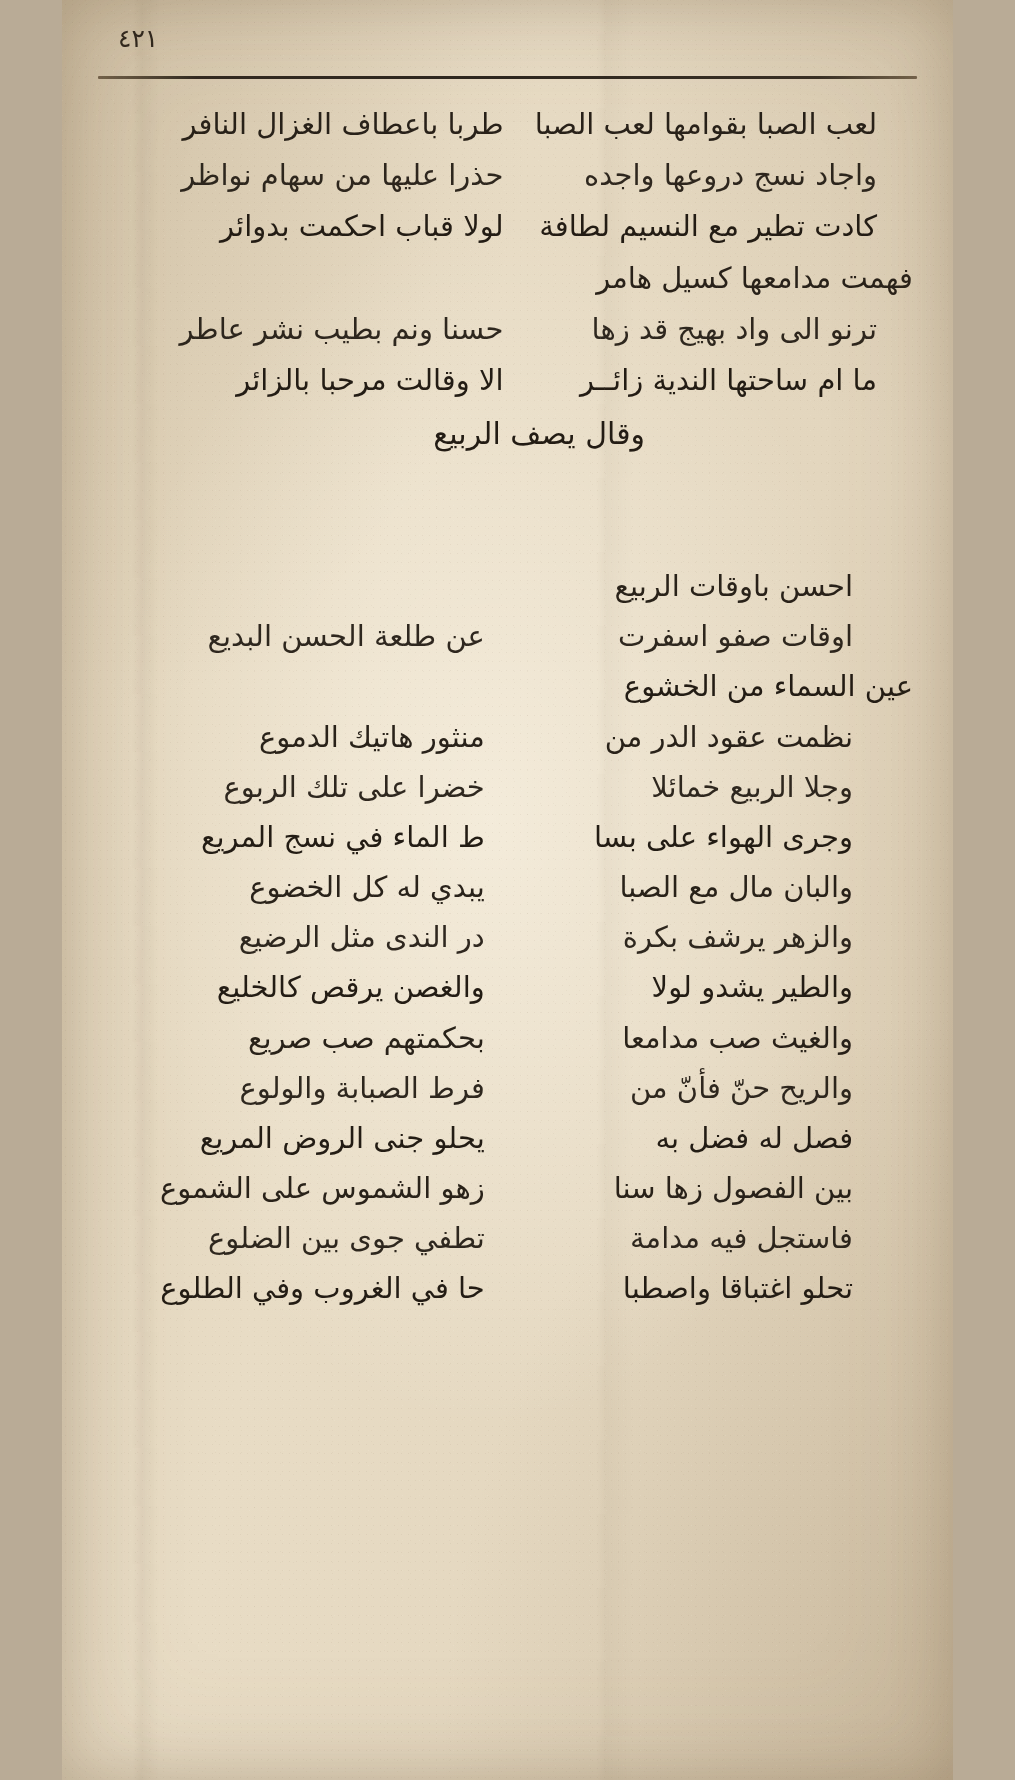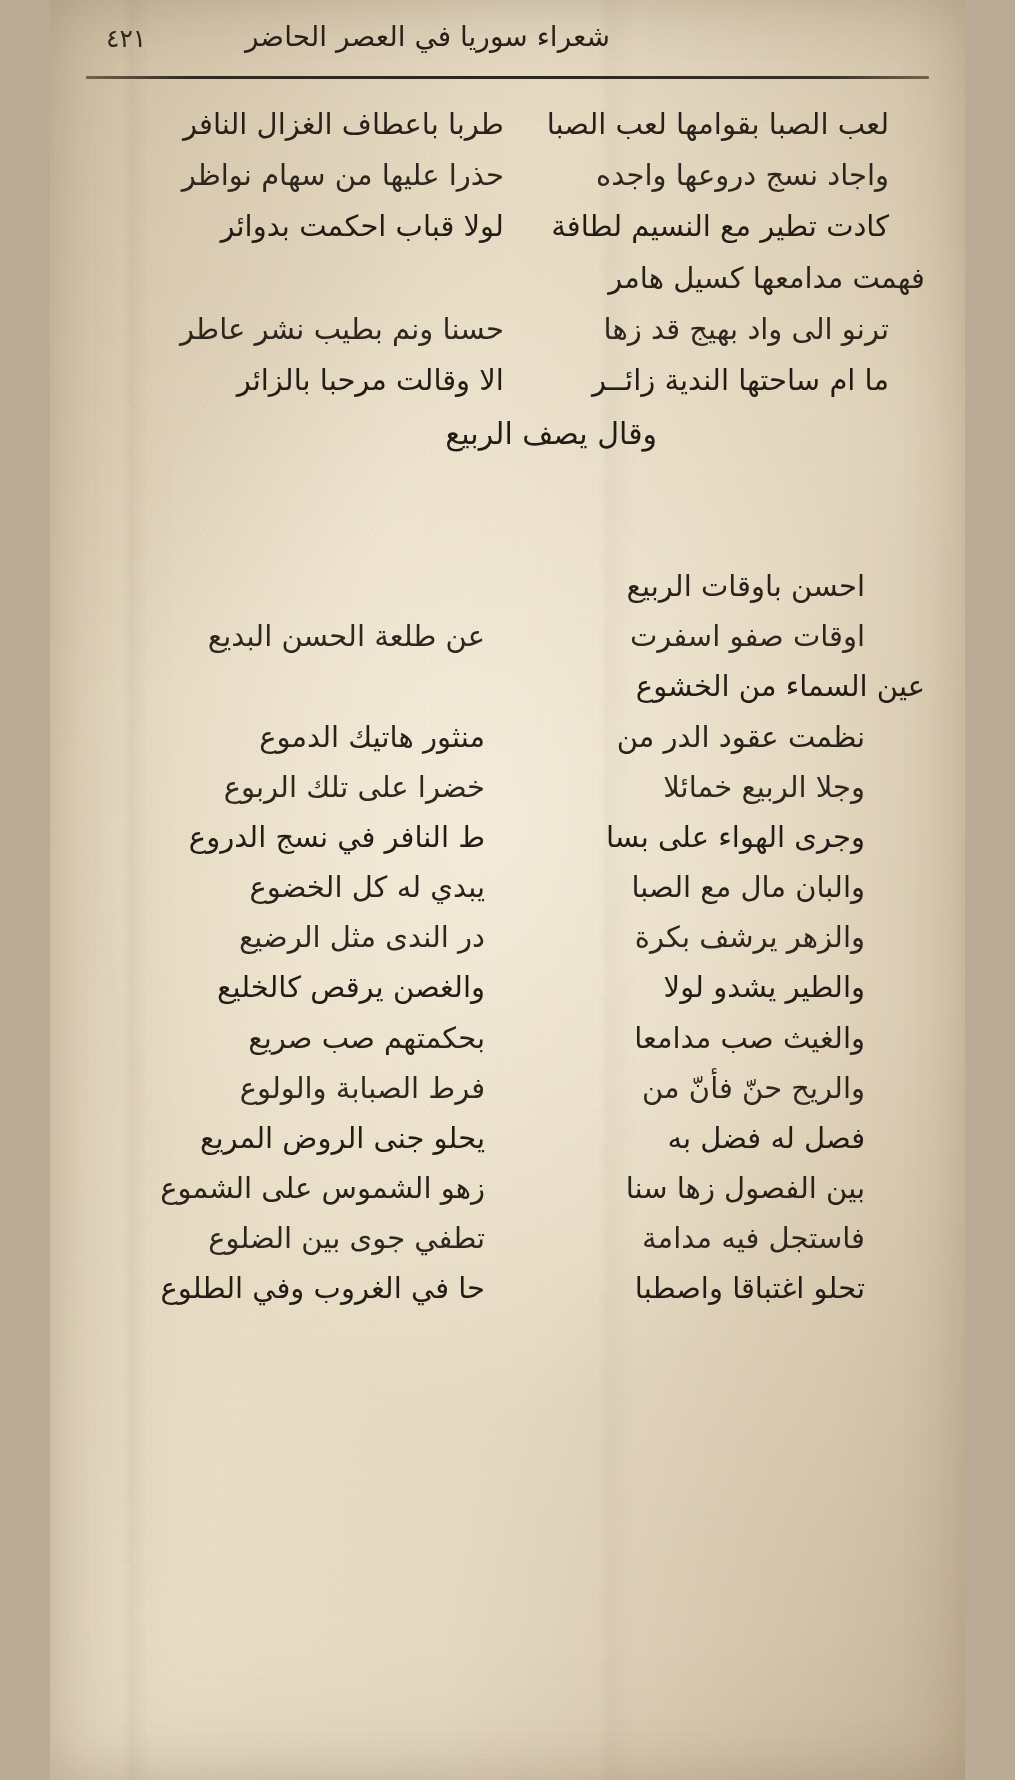--- a/index.html
+++ b/index.html
@@ -16,21 +16,20 @@
     overflow: hidden;
     background-color: #e4d7bf;
     background-image:
       radial-gradient(ellipse 70% 55% at 48% 46%, rgba(255,250,238,0.55) 0%, rgba(255,250,238,0.0) 62%),
       radial-gradient(ellipse 120% 90% at 0% 0%, rgba(150,128,96,0.22) 0%, rgba(150,128,96,0) 45%),
       radial-gradient(ellipse 120% 90% at 100% 100%, rgba(150,128,96,0.26) 0%, rgba(150,128,96,0) 48%),
       radial-gradient(ellipse 100% 60% at 100% 0%, rgba(160,138,104,0.20) 0%, rgba(160,138,104,0) 42%),
       linear-gradient(100deg, #e0d2b8 0%, #e8dcc5 35%, #e3d6be 70%, #d9cab0 100%);
     font-family: "DejaVu Sans", "Liberation Sans", sans-serif;
     color: #241d16;
-    padding-left: 24px;
   }
 
   
   .grain {
     position: absolute;
     inset: 0;
     pointer-events: none;
     opacity: .5;
     background-image:
       radial-gradient(rgba(120,100,74,0.17) 0.6px, transparent 0.7px),
@@ -132,21 +131,20 @@
 </head>
 <body>
 
 <div class="page">
 
   <div class="grain"></div>
   <div class="bleed"></div>
 
   <div class="header">
     <div class="page-number">٤٢١</div>
-    <div class="running-title">شعراء سوريا في العصر الحاضر</div>
   </div>
   <div class="rule"></div>
 
   <div class="poem poem-1">
     <div class="verse v1">
       <span class="hemi-a ink">لعب الصبا بقوامها لعب الصبا</span>
       <span class="hemi-b ink">طربا باعطاف الغزال النافر</span>
     </div>
     <div class="verse v2">
       <span class="hemi-a ink">واجاد نسج دروعها واجده</span>
@@ -185,21 +183,21 @@
     <div class="verse v1">
       <span class="hemi-a ink">نظمت عقود الدر من</span>
       <span class="hemi-b ink">منثور هاتيك الدموع</span>
     </div>
     <div class="verse v2">
       <span class="hemi-a ink">وجلا الربيع خمائلا</span>
       <span class="hemi-b ink">خضرا على تلك الربوع</span>
     </div>
     <div class="verse v3">
       <span class="hemi-a ink">وجرى الهواء على بسا</span>
-      <span class="hemi-b ink">ط النافر في نسج الدروع</span>
+      <span class="hemi-b ink">ط الماء في نسج المريع</span>
     </div>
     <div class="verse v1">
       <span class="hemi-a ink">والبان مال مع الصبا</span>
       <span class="hemi-b ink">يبدي له كل الخضوع</span>
     </div>
     <div class="verse v2">
       <span class="hemi-a ink">والزهر يرشف بكرة</span>
       <span class="hemi-b ink">در الندى مثل الرضيع</span>
     </div>
     <div class="verse v3">

